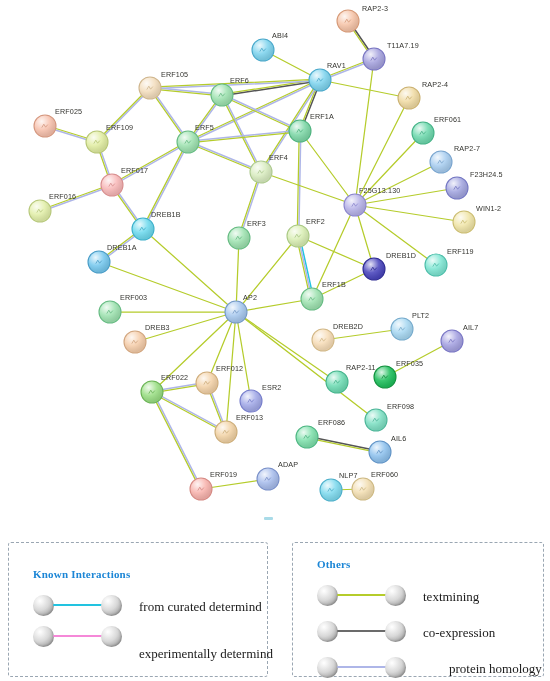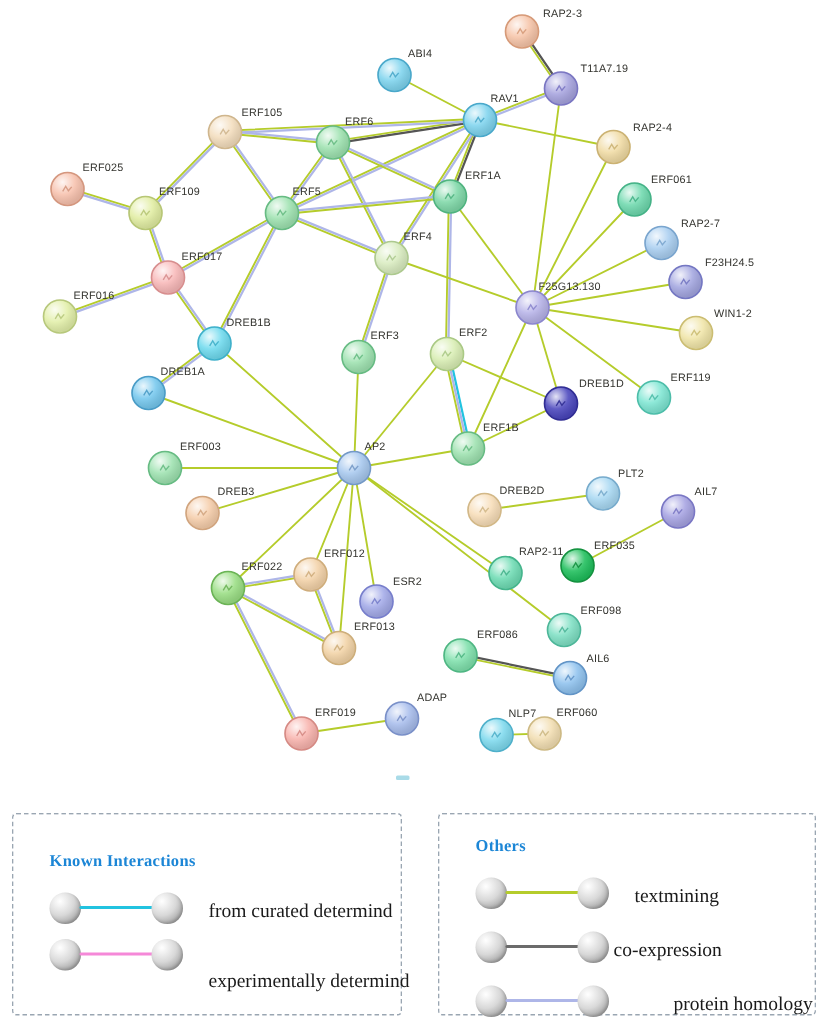--- a/index.html
+++ b/index.html
@@ -459,21 +459,21 @@
         <div class="legend-row" style="left: 0px; top: 42px; width: 100%;">
           <div class="sphere" style="left: 24px; top: 0px;"></div>
           <div class="edge-line" style="left: 44px; top: 9px; width: 50px; background: rgb(181, 204, 43);"></div>
           <div class="sphere" style="left: 92px; top: 0px;"></div>
           <div class="legend-text" style="left: 130px; top: 4px;">textmining</div>
         </div>
         <div class="legend-row" style="left: 0px; top: 78px; width: 100%;">
           <div class="sphere" style="left: 24px; top: 0px;"></div>
           <div class="edge-line" style="left: 44px; top: 9px; width: 50px; background: rgb(107, 107, 107);"></div>
           <div class="sphere" style="left: 92px; top: 0px;"></div>
-          <div class="legend-text" style="left: 116px; top: 4px;">co-expression</div>
+          <div class="legend-text" style="left: 130px; top: 4px;">co-expression</div>
         </div>
         <div class="legend-row" style="left: 0px; top: 114px; width: 100%;">
           <div class="sphere" style="left: 24px; top: 0px;"></div>
           <div class="edge-line" style="left: 44px; top: 9px; width: 50px; background: rgb(174, 182, 232);"></div>
           <div class="sphere" style="left: 92px; top: 0px;"></div>
           <div class="legend-text" style="left: 116px; top: 4px; padding-left: 40px;">protein homology</div>
         </div>
       </div>
   </div>
 </div>

